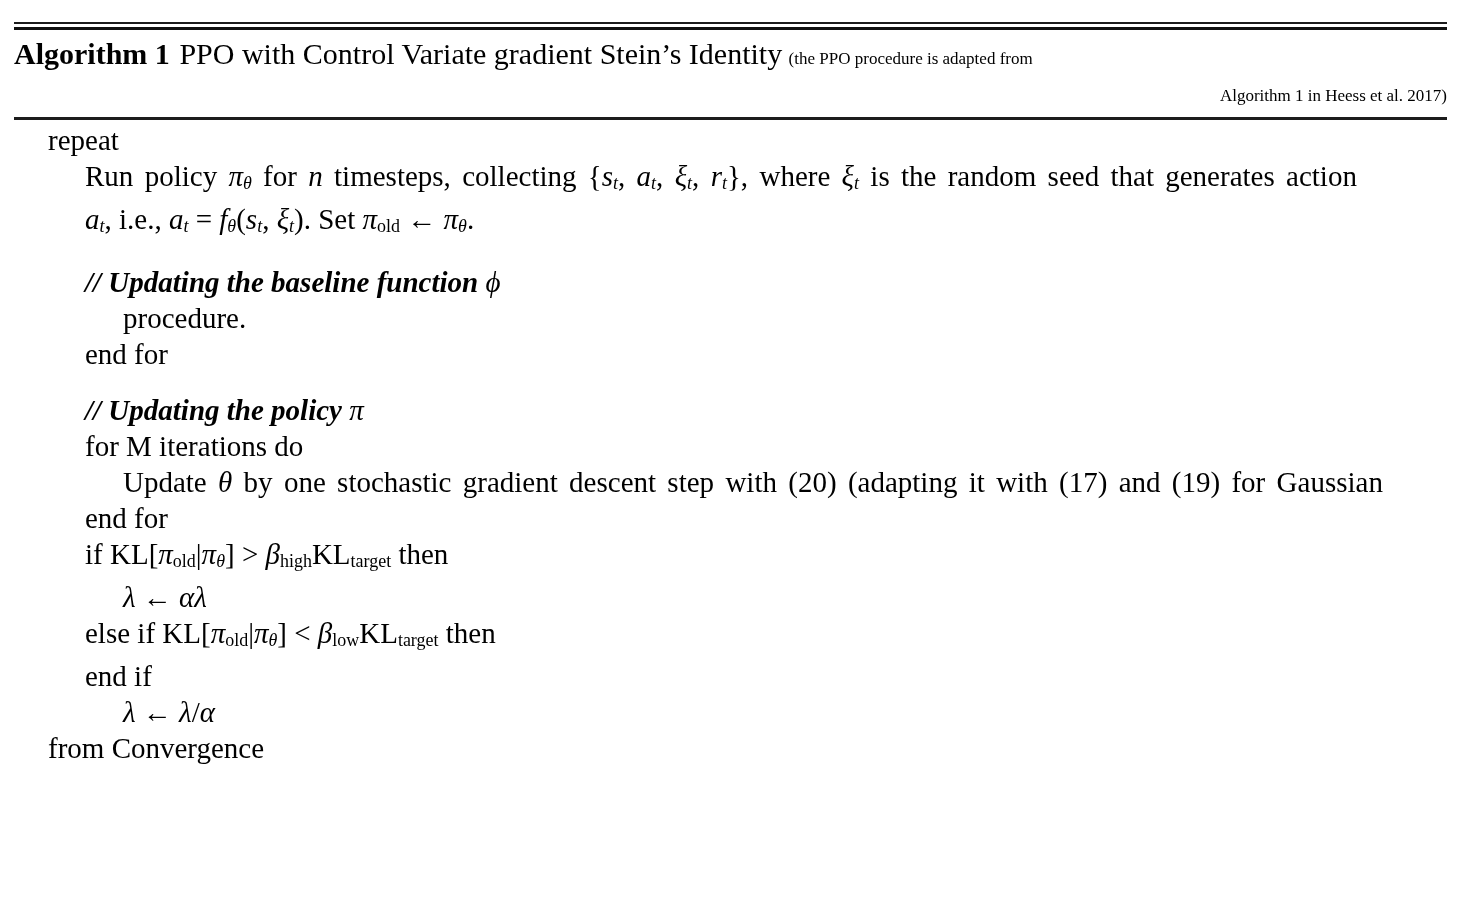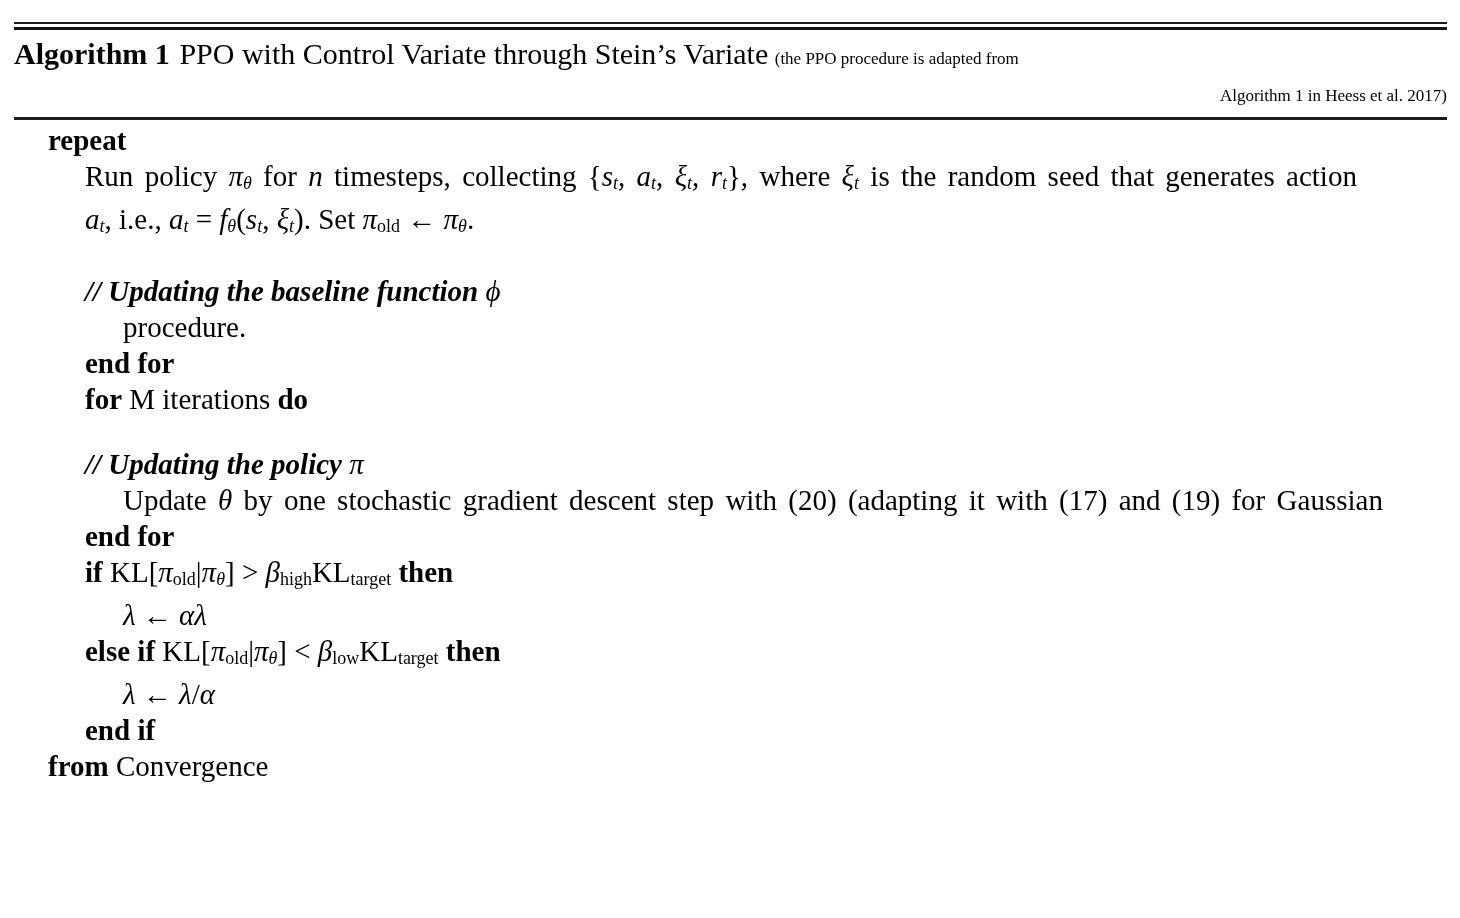--- a/index.html
+++ b/index.html
@@ -23,57 +23,57 @@
   .cap-title { margin-left: 0.32em; }
   .cap-note  { font-size: 17px; }
   .cap-line1 .cap-note { margin-left: 0.38em; }
   .cap-line2 { line-height: 34px; text-align: right; }
 
   .algo-body { margin-top: 2px; font-size: 29px; line-height: 36px; }
   .line { white-space: nowrap; }
   .i0 { padding-left: 34px; }
   .i1 { padding-left: 71px; }
   .i2 { padding-left: 109px; }
-  .gap { margin-top: 29px; }
+  .gap { margin-top: 20px; }
   .jw  { word-spacing: 0.14em; }
 
-  .kw { font-weight: bold; }
+  .kw { font-weight: normal; }
   .rm { font-weight: normal; font-style: normal; }
   .it { font-style: italic; }
   .cm { font-weight: bold; font-style: italic; }
   .s  { font-size: 0.62em; vertical-align: -0.16em; }
 </style>
 </head>
 <body>
 
 <div class="page">
   <div class="rule-thin"></div>
   <div class="rule-thick"></div>
 
   <div class="caption">
     <div class="cap-line1">
-      <span class="cap-label">Algorithm 1</span><span class="cap-title">PPO with Control Variate through Stein’s Variate</span><span class="cap-note">(the PPO procedure is adapted from</span>
+      <span class="cap-label">Algorithm 1</span><span class="cap-title">PPO with Control Variate gradient Stein’s Identity</span><span class="cap-note">(the PPO procedure is adapted from</span>
     </div>
     <div class="cap-line2 cap-note">Algorithm 1 in Heess et al. 2017)</div>
   </div>
 
   <div class="rule-mid"></div>
 
   <div class="algo-body" id="algo-body">
       <div class="line i0"><span class="kw">repeat</span></div>
       <div class="line i1 jw"><span class="rm">Run policy </span><span class="it">π</span><span class="s it">θ</span><span class="rm"> for </span><span class="it">n</span><span class="rm"> timesteps, collecting </span><span class="rm">{</span><span class="it">s</span><span class="s it">t</span><span class="rm">, </span><span class="it">a</span><span class="s it">t</span><span class="rm">, </span><span class="it">ξ</span><span class="s it">t</span><span class="rm">, </span><span class="it">r</span><span class="s it">t</span><span class="rm">}, where </span><span class="it">ξ</span><span class="s it">t</span><span class="rm"> is the random seed that generates action</span></div>
       <div class="line i1"><span class="it">a</span><span class="s it">t</span><span class="rm">, i.e., </span><span class="it">a</span><span class="s it">t</span><span class="rm"> = </span><span class="it">f</span><span class="s it">θ</span><span class="rm">(</span><span class="it">s</span><span class="s it">t</span><span class="rm">, </span><span class="it">ξ</span><span class="s it">t</span><span class="rm">). Set </span><span class="it">π</span><span class="s">old</span><span class="rm"> ← </span><span class="it">π</span><span class="s it">θ</span><span class="rm">.</span></div>
       <div class="line i1 gap"><span class="cm">// Updating the baseline function </span><span class="it">ϕ</span></div>
       <div class="line i2"><span class="rm">procedure.</span></div>
       <div class="line i1"><span class="kw">end for</span></div>
+      <div class="line i1 gap"><span class="cm">// Updating the policy </span><span class="it">π</span></div>
       <div class="line i1"><span class="kw">for</span><span class="rm"> M iterations </span><span class="kw">do</span></div>
-      <div class="line i1 gap"><span class="cm">// Updating the policy </span><span class="it">π</span></div>
       <div class="line i2 jw"><span class="rm">Update </span><span class="it">θ</span><span class="rm"> by one stochastic gradient descent step with (20) (adapting it with (17) and (19) for Gaussian</span></div>
       <div class="line i1"><span class="kw">end for</span></div>
       <div class="line i1"><span class="kw">if</span><span class="rm"> KL[</span><span class="it">π</span><span class="s">old</span><span class="rm">|</span><span class="it">π</span><span class="s it">θ</span><span class="rm">] &gt; </span><span class="it">β</span><span class="s">high</span><span class="rm">KL</span><span class="s">target</span><span class="rm"> </span><span class="kw">then</span></div>
       <div class="line i2"><span class="it">λ</span><span class="rm"> ← </span><span class="it">α</span><span class="it">λ</span></div>
       <div class="line i1"><span class="kw">else if</span><span class="rm"> KL[</span><span class="it">π</span><span class="s">old</span><span class="rm">|</span><span class="it">π</span><span class="s it">θ</span><span class="rm">] &lt; </span><span class="it">β</span><span class="s">low</span><span class="rm">KL</span><span class="s">target</span><span class="rm"> </span><span class="kw">then</span></div>
+      <div class="line i1"><span class="kw">end if</span></div>
       <div class="line i2"><span class="it">λ</span><span class="rm"> ← </span><span class="it">λ</span><span class="rm">/</span><span class="it">α</span></div>
-      <div class="line i1"><span class="kw">end if</span></div>
       <div class="line i0"><span class="kw">from</span><span class="rm"> Convergence</span></div>
     </div>
 
 </div>
 
 </body></html>

